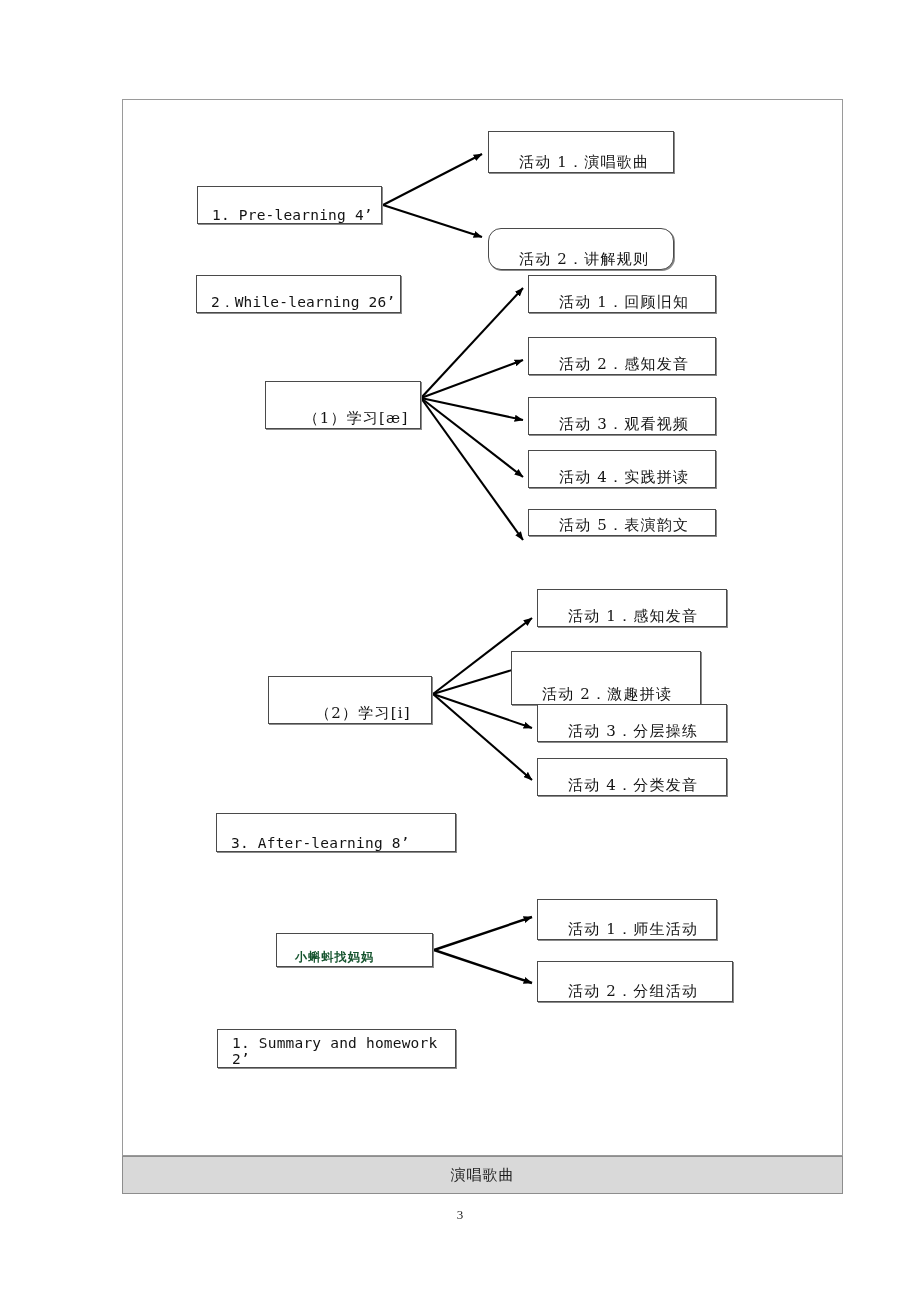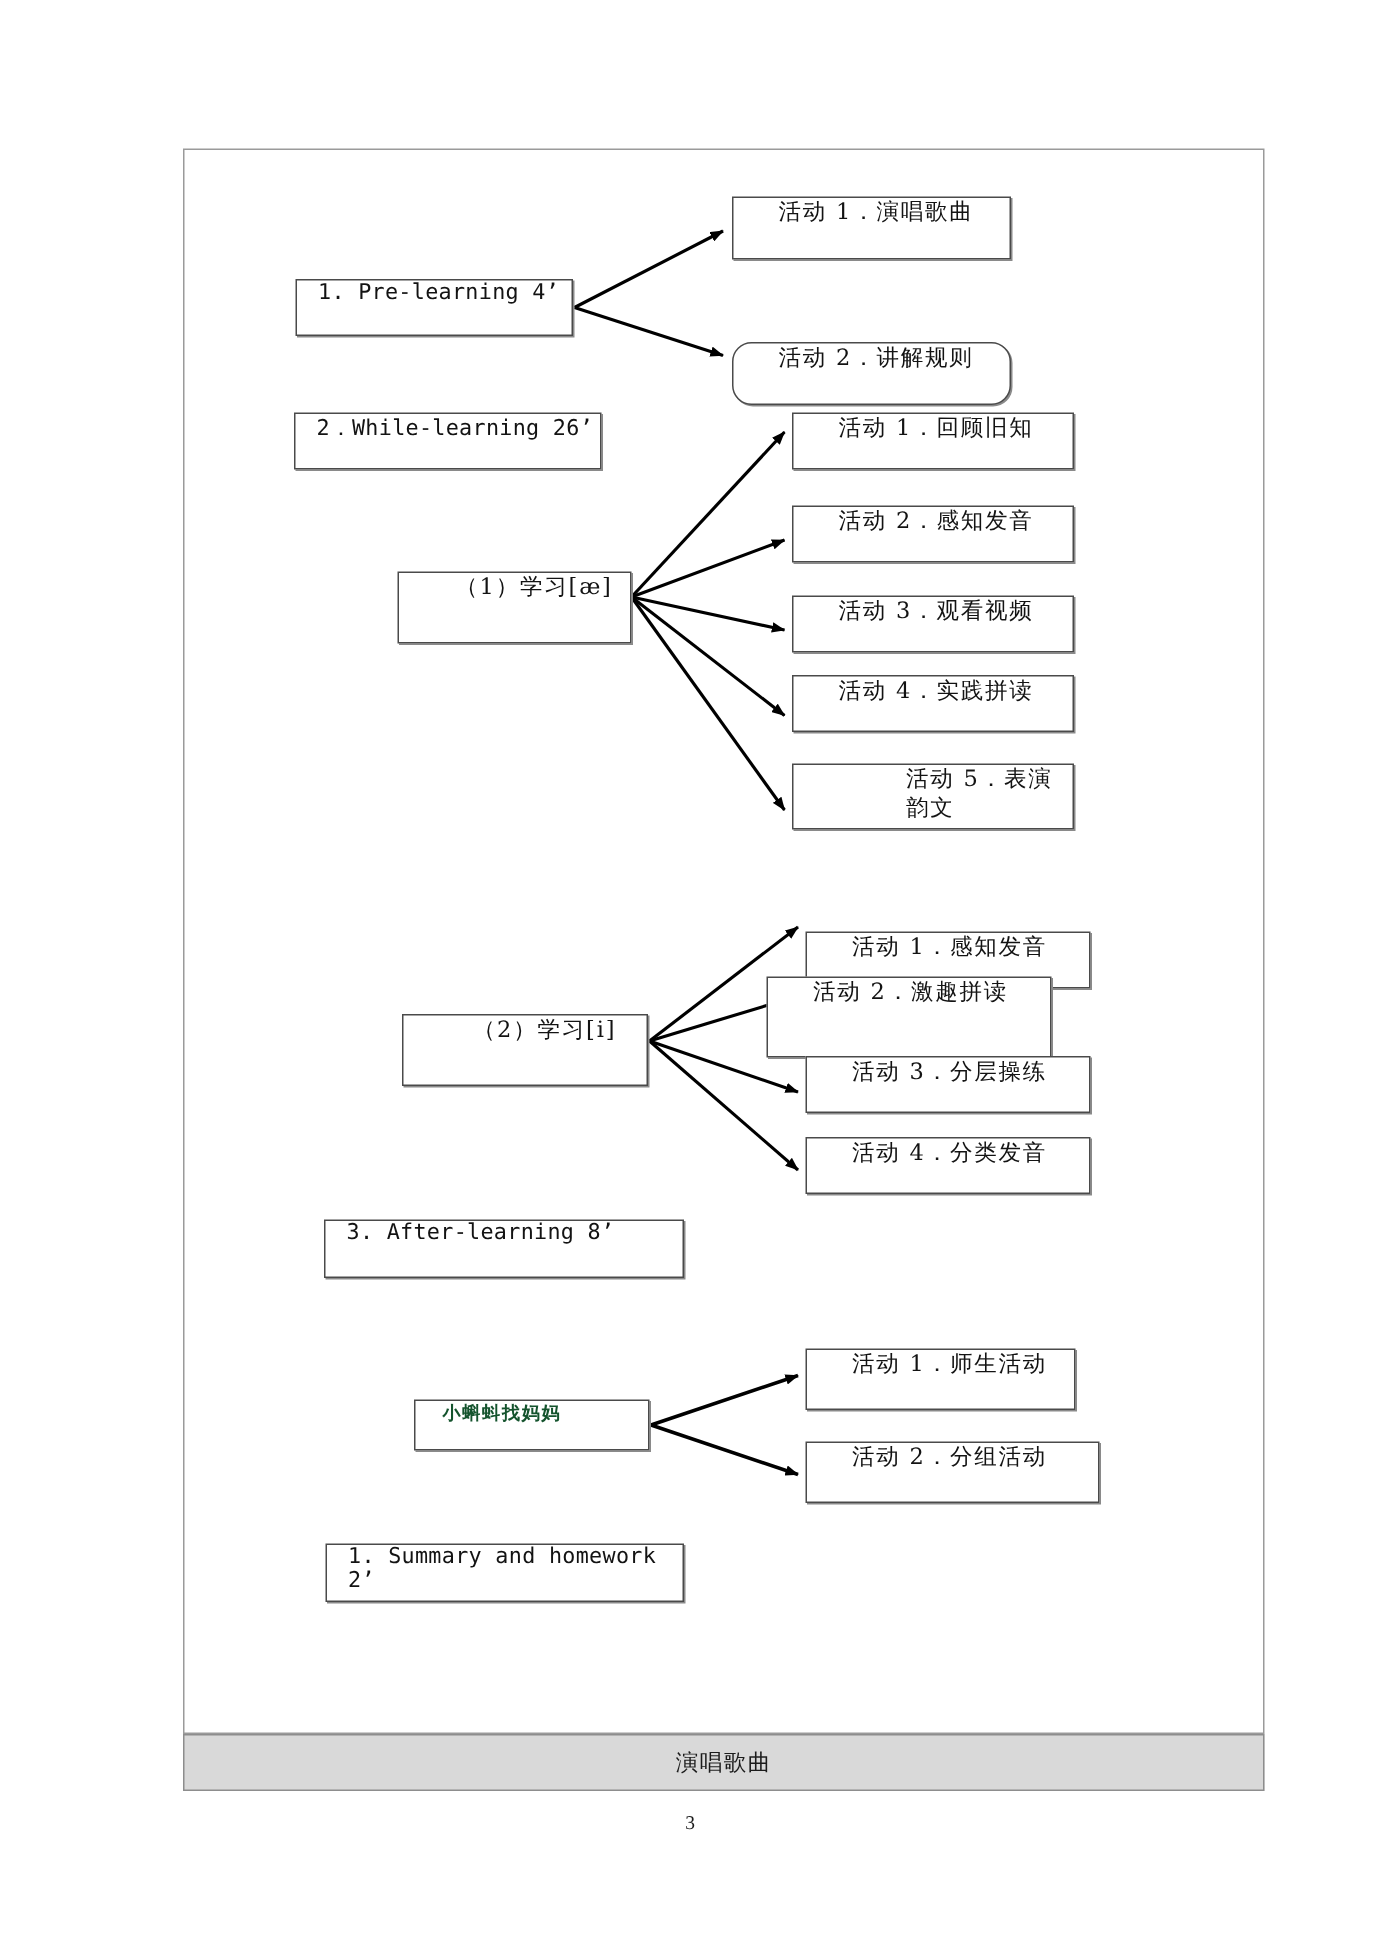--- a/index.html
+++ b/index.html
@@ -70,21 +70,21 @@
     color: #1b1b1b;
   }
 
   
   .node {
     position: absolute;
     border: 1px solid #4a4a4a;
     box-sizing: border-box;
     background: #ffffff;
     display: flex;
-    align-items: flex-start;
+    align-items: flex-end;
     box-shadow: 1px 1px 0 0 #8a8a8a;
   }
   .node .label {
     display: block;
     width: 100%;
   }
   
   .node.mono .label {
     font-family: "DejaVu Sans Mono", "Liberation Mono", monospace;
     font-size: 14.5px;
@@ -190,29 +190,29 @@
 </div>
 
 <div class="node cjk activity" style="left:528px; top:397px; width:188px; height:38px;">
   <span class="label">活动 3．观看视频</span>
 </div>
 
 <div class="node cjk activity" style="left:528px; top:450px; width:188px; height:38px;">
   <span class="label">活动 4．实践拼读</span>
 </div>
 
-<div class="node cjk activity" style="left:528px; top:509px; width:188px; height:44px;padding-left:45px;">
+<div class="node cjk activity" style="left:528px; top:509px; width:188px; height:27px;">
   <span class="label">活动 5．表演韵文</span>
 </div>
 
 <div class="node cjk-center-pad" style="left:268px; top:676px; width:164px; height:48px;">
   <span class="label">（2）学习[i]</span>
 </div>
 
-<div class="node cjk activity" style="left:537px; top:589px; width:190px; height:38px;margin-top:32px;">
+<div class="node cjk activity" style="left:537px; top:589px; width:190px; height:38px;">
   <span class="label">活动 1．感知发音</span>
 </div>
 
 <div class="node cjk activity" style="left:511px; top:651px; width:190px; height:54px;">
   <span class="label">活动 2．激趣拼读</span>
 </div>
 
 <div class="node cjk activity" style="left:537px; top:704px; width:190px; height:38px;">
   <span class="label">活动 3．分层操练</span>
 </div>

